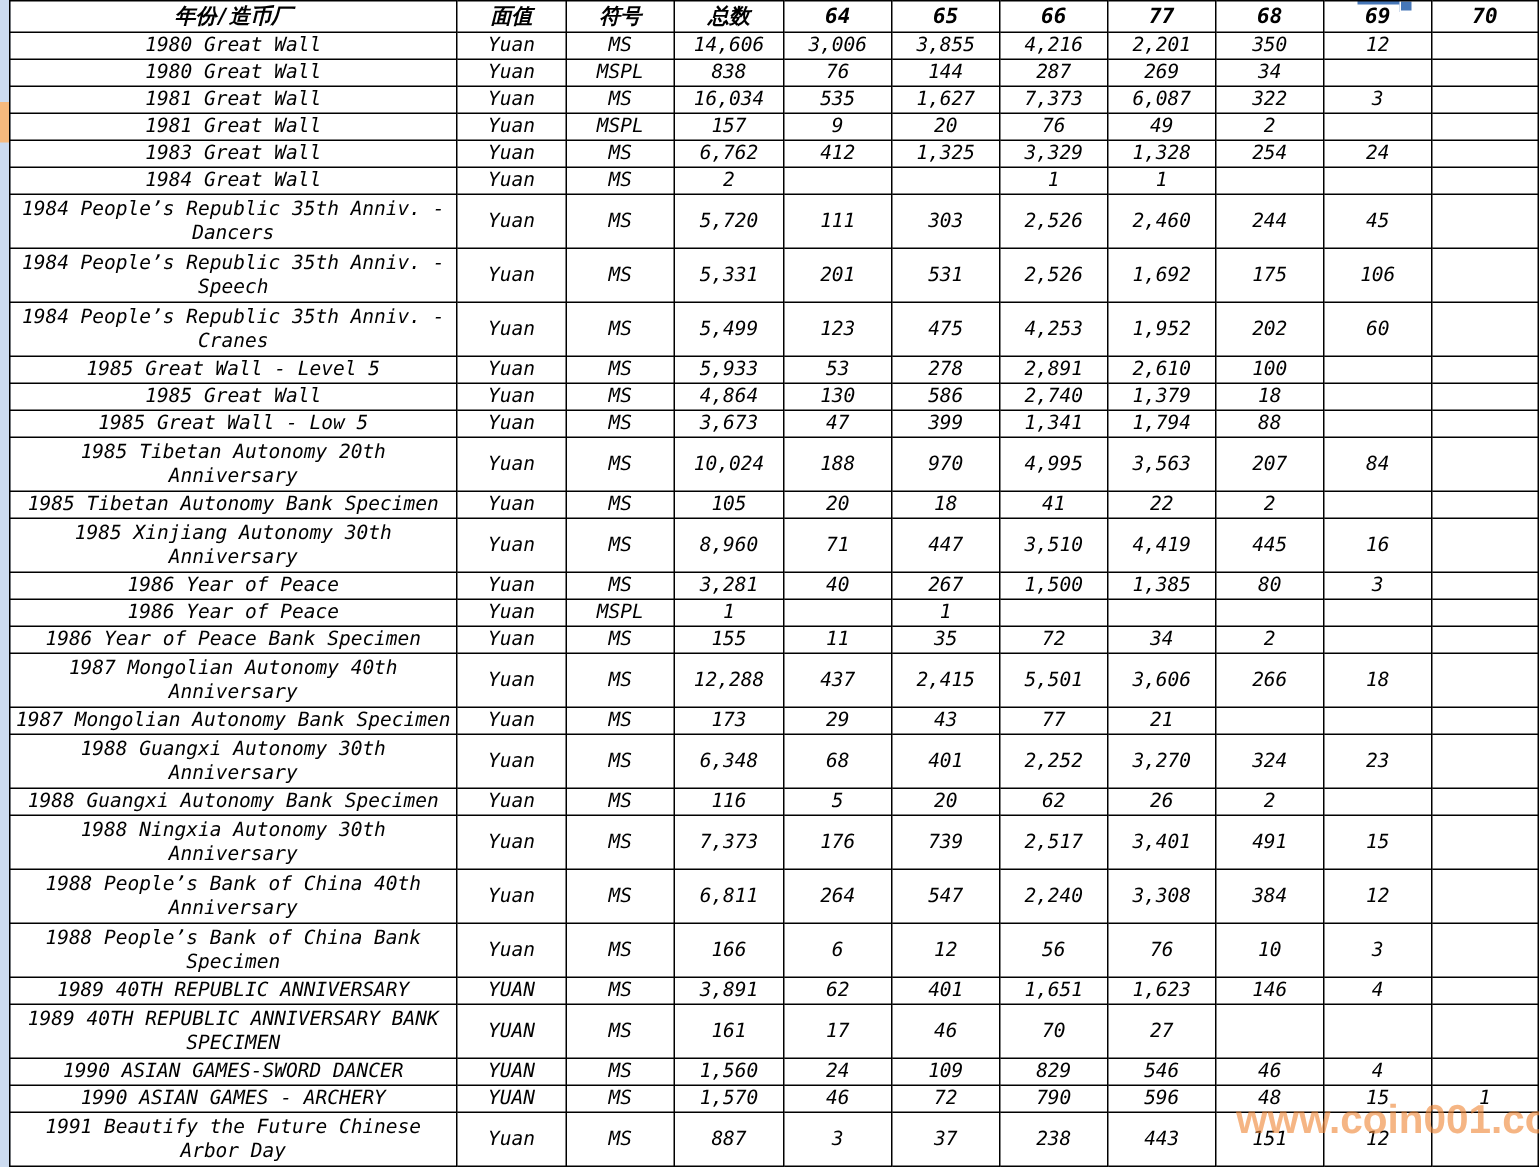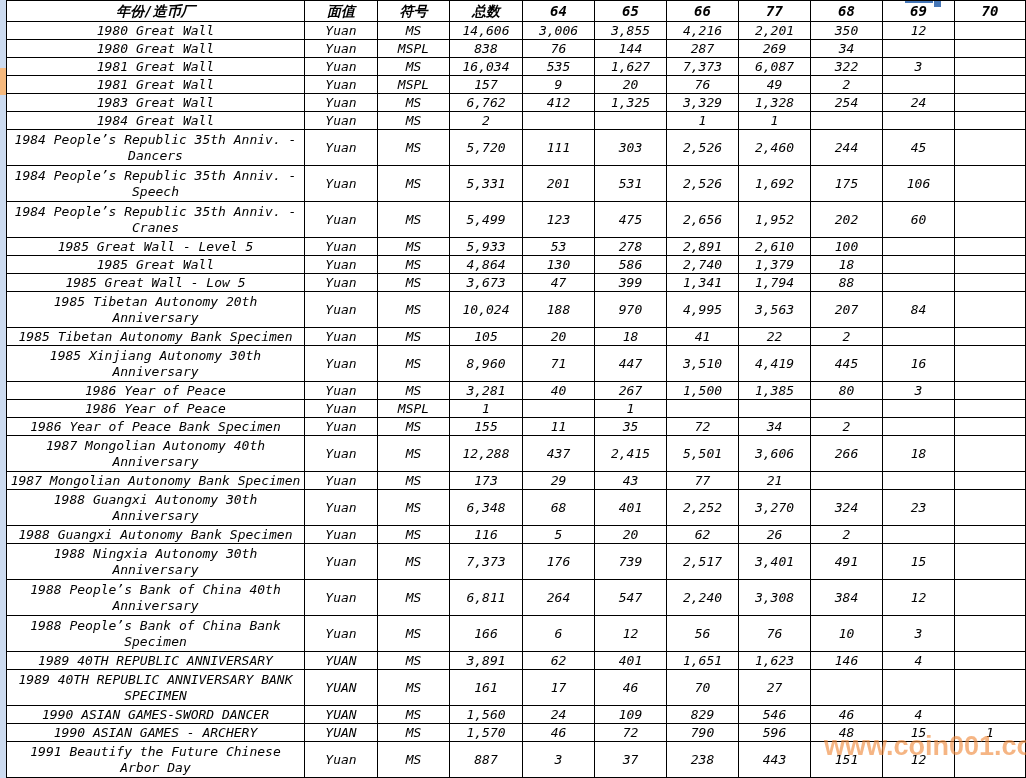--- a/index.html
+++ b/index.html
@@ -216,21 +216,21 @@
         <td>106</td>
         <td></td>
       </tr>
       <tr style="height: 36px;">
         <td>1984 People’s Republic 35th Anniv. - Cranes</td>
         <td>Yuan</td>
         <td>MS</td>
         <td>5,499</td>
         <td>123</td>
         <td>475</td>
-        <td>2,656</td>
+        <td>4,253</td>
         <td>1,952</td>
         <td>202</td>
         <td>60</td>
         <td></td>
       </tr>
       <tr style="height: 18px;">
         <td>1985 Great Wall - Level 5</td>
         <td>Yuan</td>
         <td>MS</td>
         <td>5,933</td>

